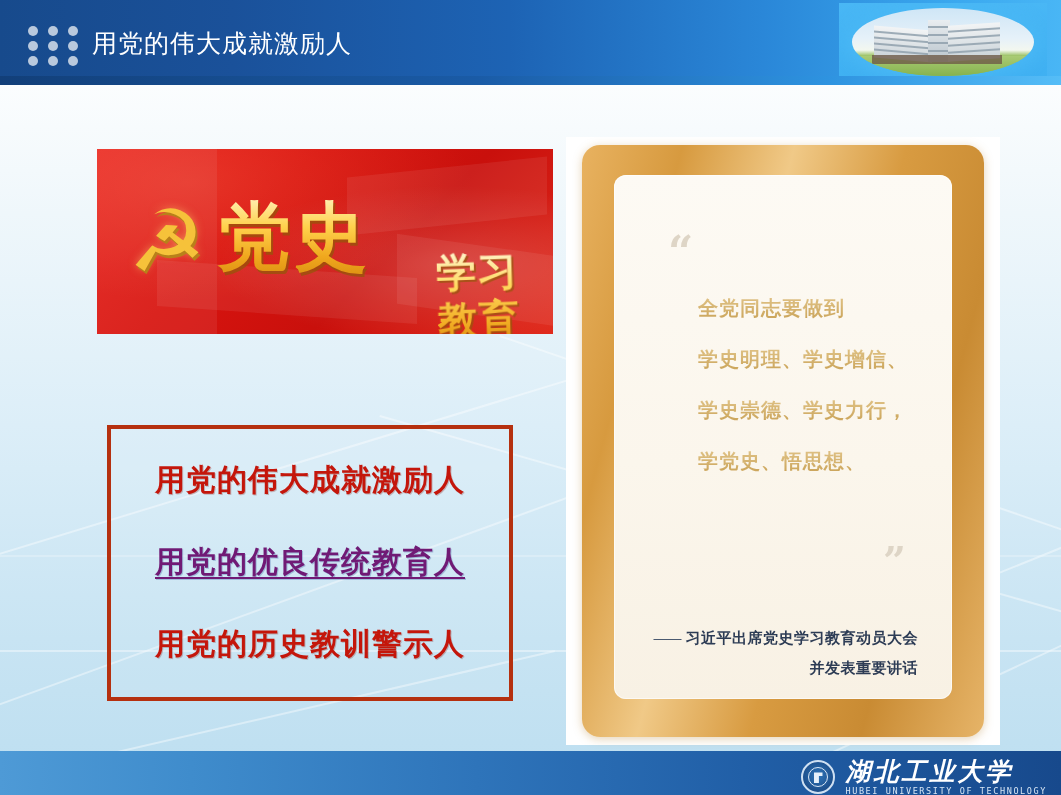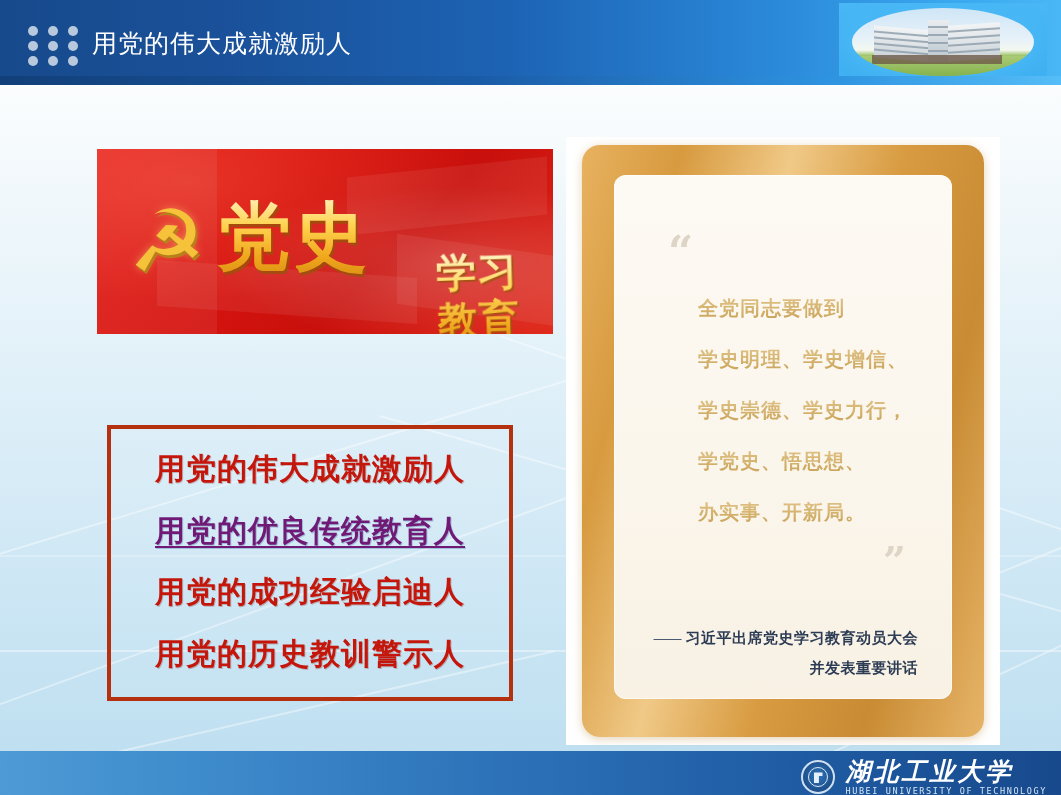--- a/index.html
+++ b/index.html
@@ -278,35 +278,33 @@
     <span class="ghost g3"></span>
     <div class="emblem">☭</div>
     <div class="banner-main">党史</div>
     <div class="banner-sub">学习教育</div>
   </div>
 
   <div class="list-box">
     <div class="list-inner">
       <div class="list-line">用党的伟大成就激励人</div>
       <div class="list-line link">用党的优良传统教育人</div>
-      <div class="list-line">用党的成功经验启迪人</div>
       <div class="list-line">用党的历史教训警示人</div>
     </div>
   </div>
 
   <div class="card-photo">
     <div class="card-gold">
       <div class="card-inner">
         <div class="q-open">“</div>
         <div class="quote-body">
           <div class="q-line">全党同志要做到</div>
           <div class="q-line">学史明理、学史增信、</div>
           <div class="q-line">学史崇德、学史力行，</div>
           <div class="q-line">学党史、悟思想、</div>
-          <div class="q-line">办实事、开新局。</div>
         </div>
         <div class="q-close">”</div>
         <div class="attribution">
           <div class="attr-row1">
             <span class="em-dash">——</span><span>习近平出席党史学习教育动员大会</span>
           </div>
           <div class="attr-row2">并发表重要讲话</div>
         </div>
       </div>
     </div>

